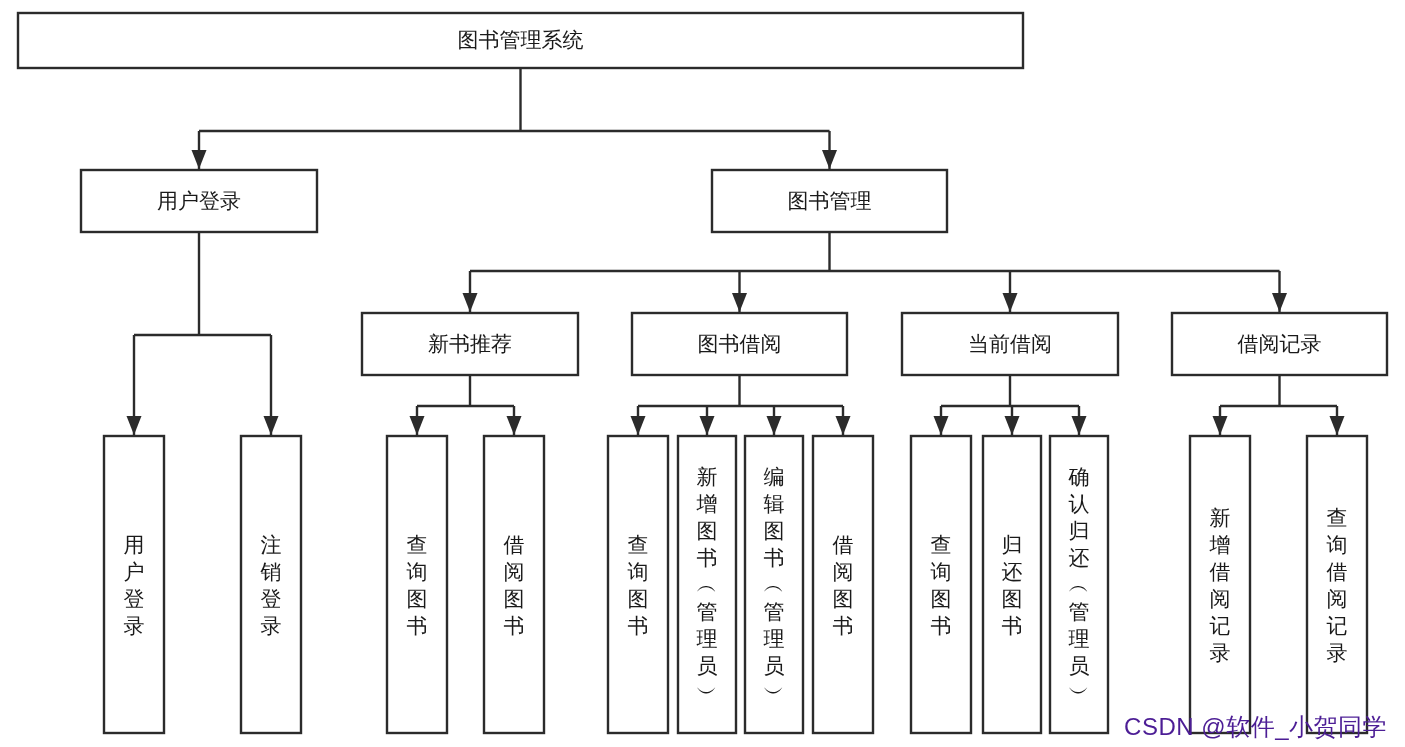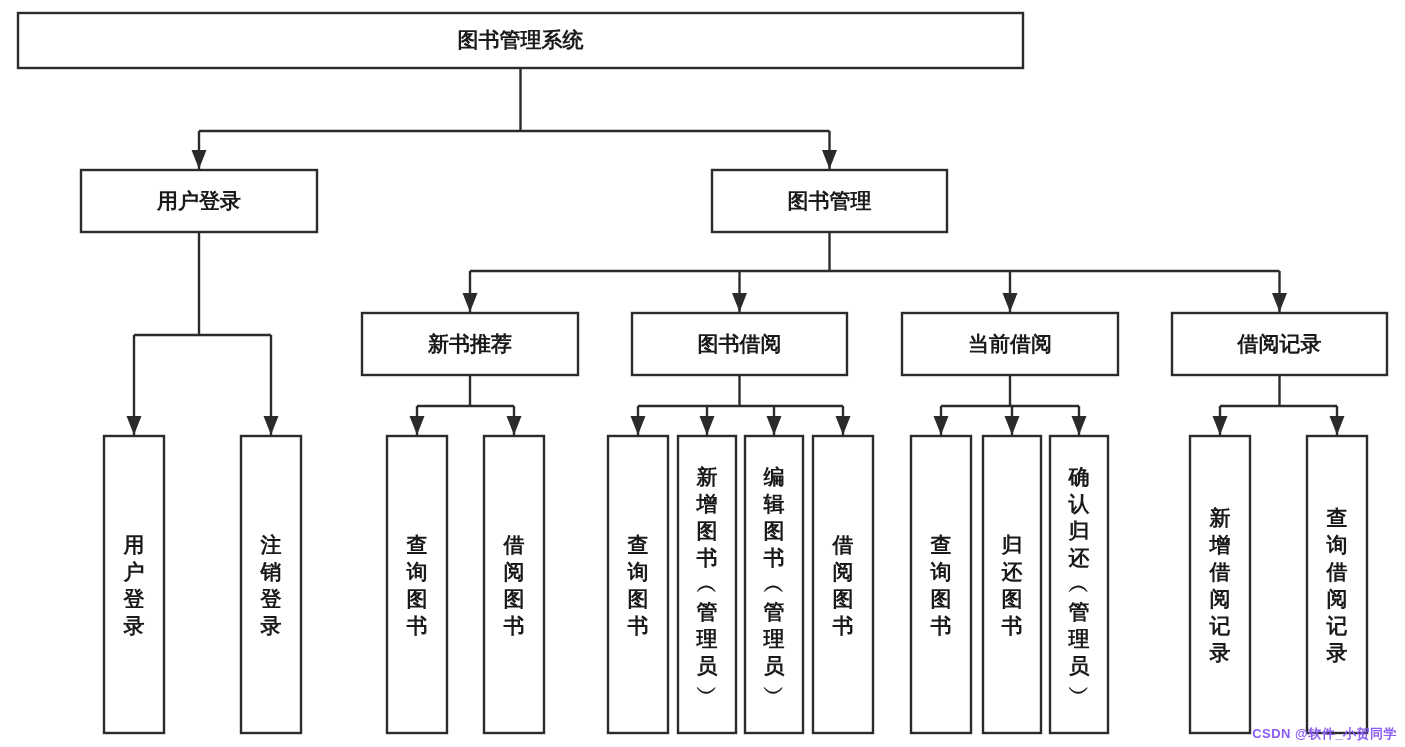--- a/index.html
+++ b/index.html
@@ -11,21 +11,20 @@
     width: 1405px;
     height: 747px;
     font-family: "Liberation Sans", "DejaVu Sans", sans-serif;
     overflow: hidden;
     position: relative;
   }
   #diagram-root {
     position: relative;
     width: 1405px;
     height: 747px;
-    font-weight: bold;
   }
   svg.tree-canvas {
     position: absolute;
     left: 0;
     top: 0;
     width: 1405px;
     height: 747px;
     display: block;
   }
   .node-box {
@@ -51,25 +50,25 @@
     dominant-baseline: middle;
   }
   .node-label-v {
     font-family: "Liberation Sans", "DejaVu Sans", sans-serif;
     font-size: 21px;
     fill: #1a1a1a;
     text-anchor: middle;
   }
   .watermark {
     position: absolute;
-    right: 8px;
+    right: 18px;
     bottom: 4px;
     font-family: "Liberation Sans", "DejaVu Sans", sans-serif;
-    font-size: 13px;
-    color: #8b5cf6;
+    font-size: 24px;
+    color: #4c1d95;
     white-space: nowrap;
     letter-spacing: 0.5px;
     user-select: none;
   }
 </style>
 </head>
 <body>
 
 <div id="diagram-root">
   <svg class="tree-canvas" id="tree-canvas" viewBox="0 0 1405 747" xmlns="http://www.w3.org/2000/svg">

